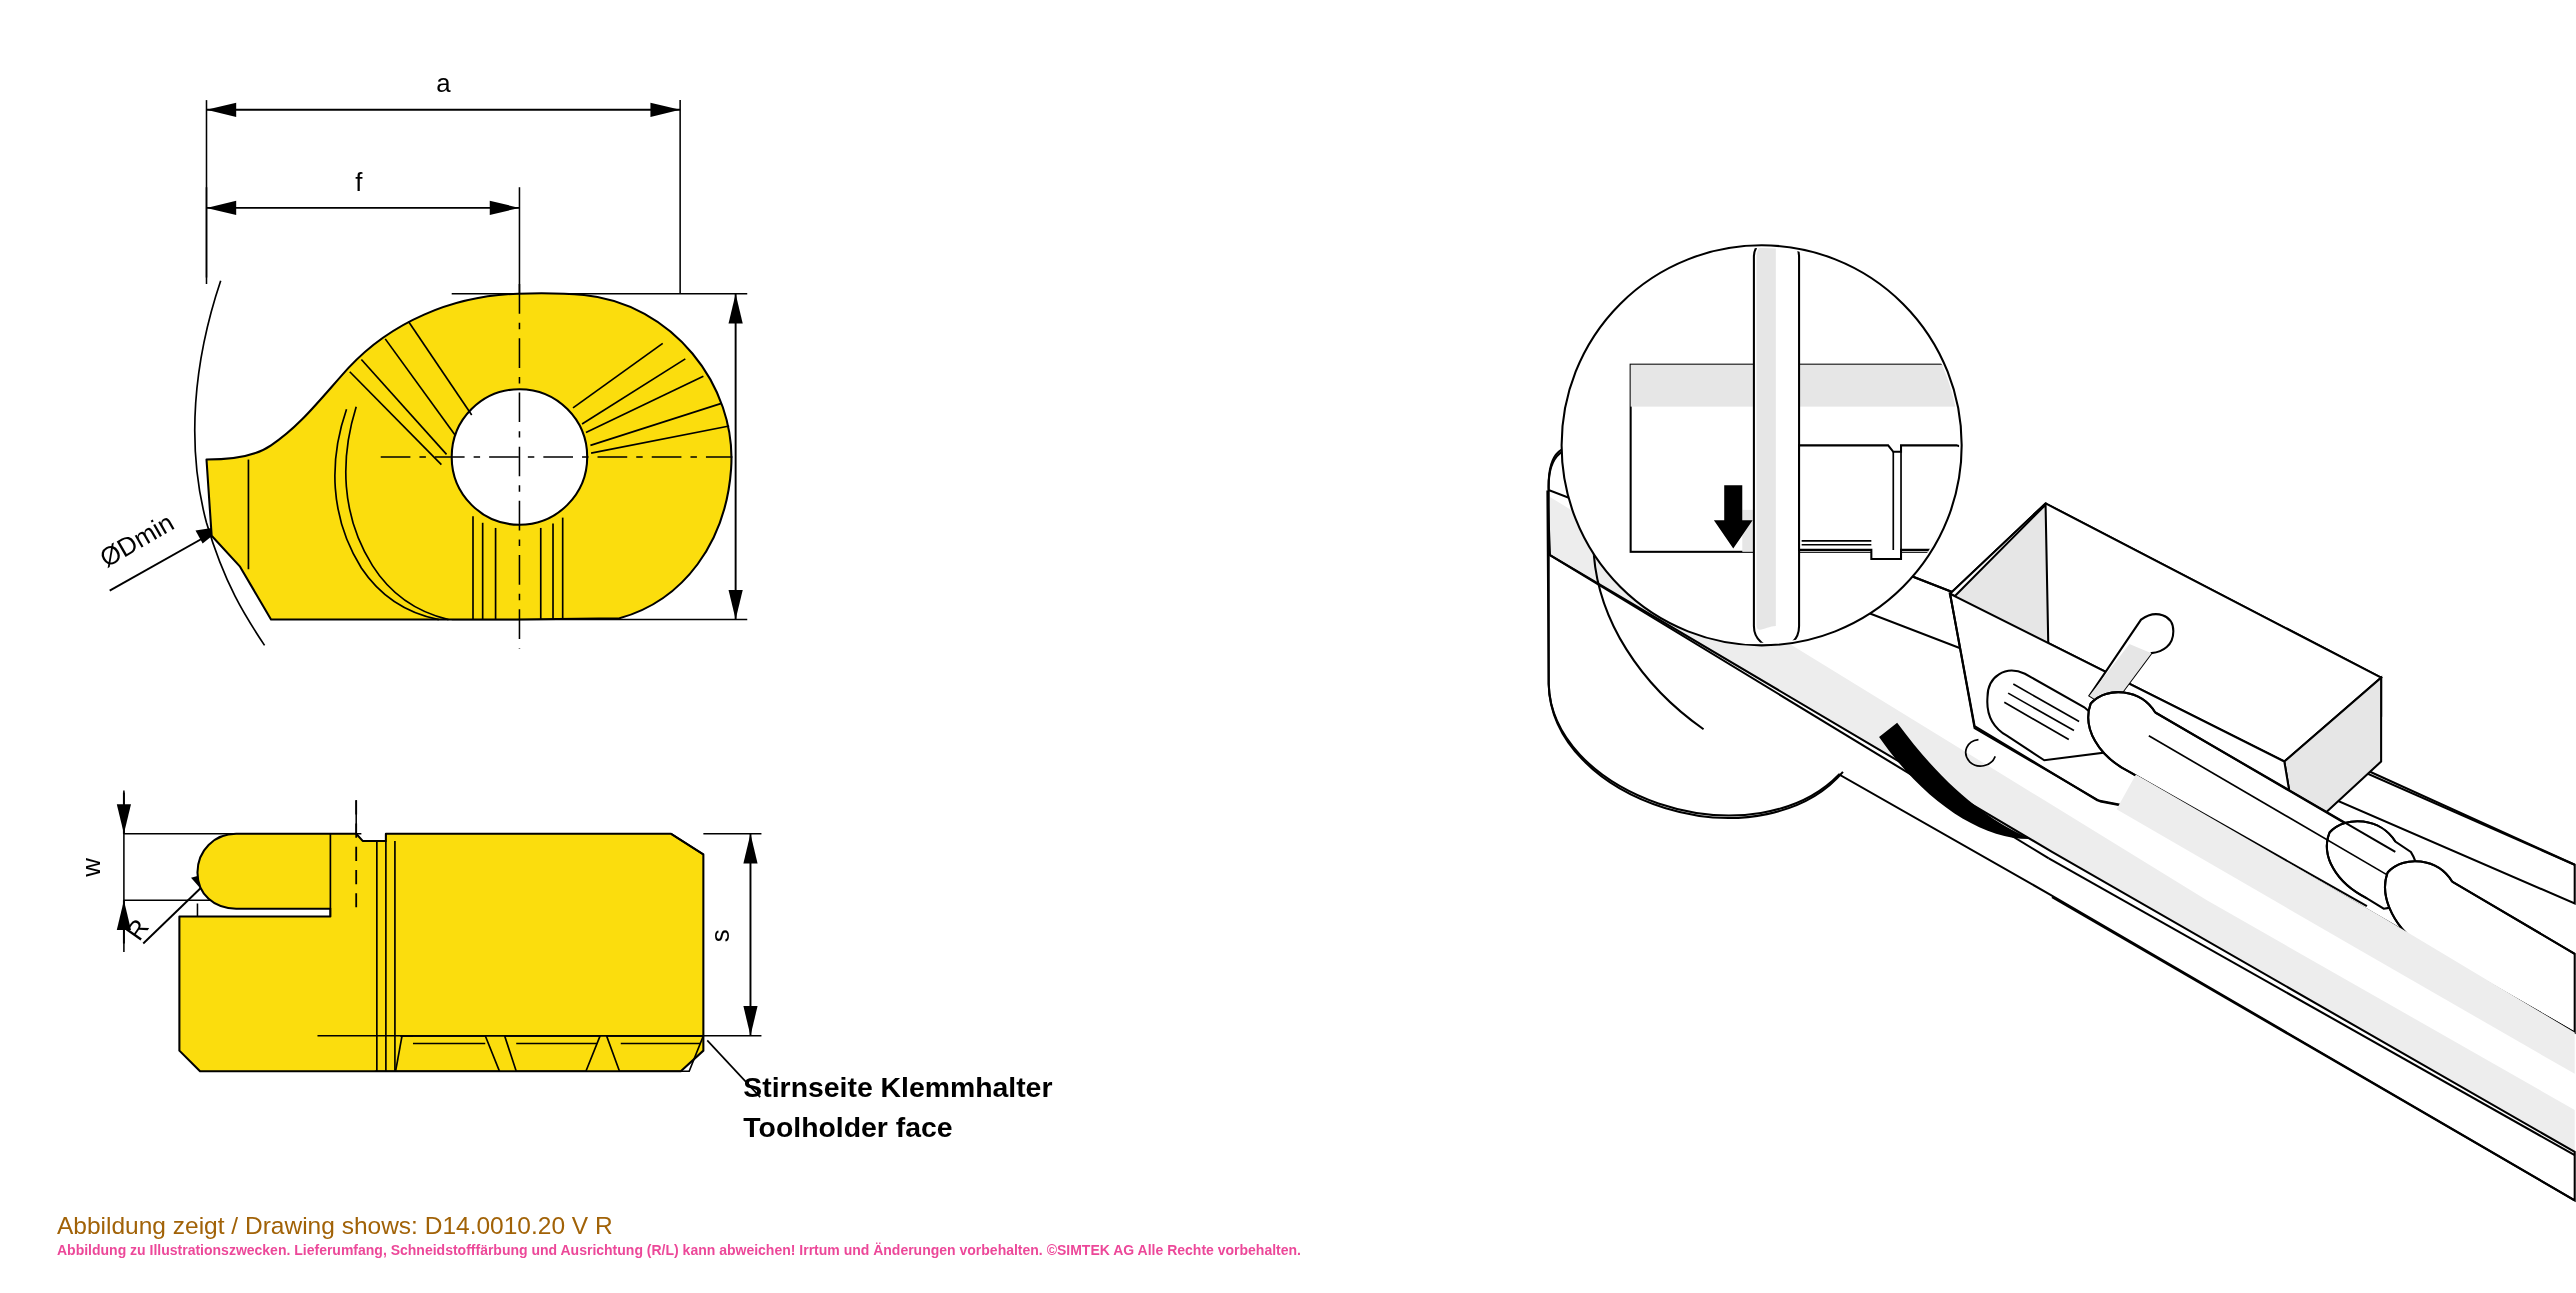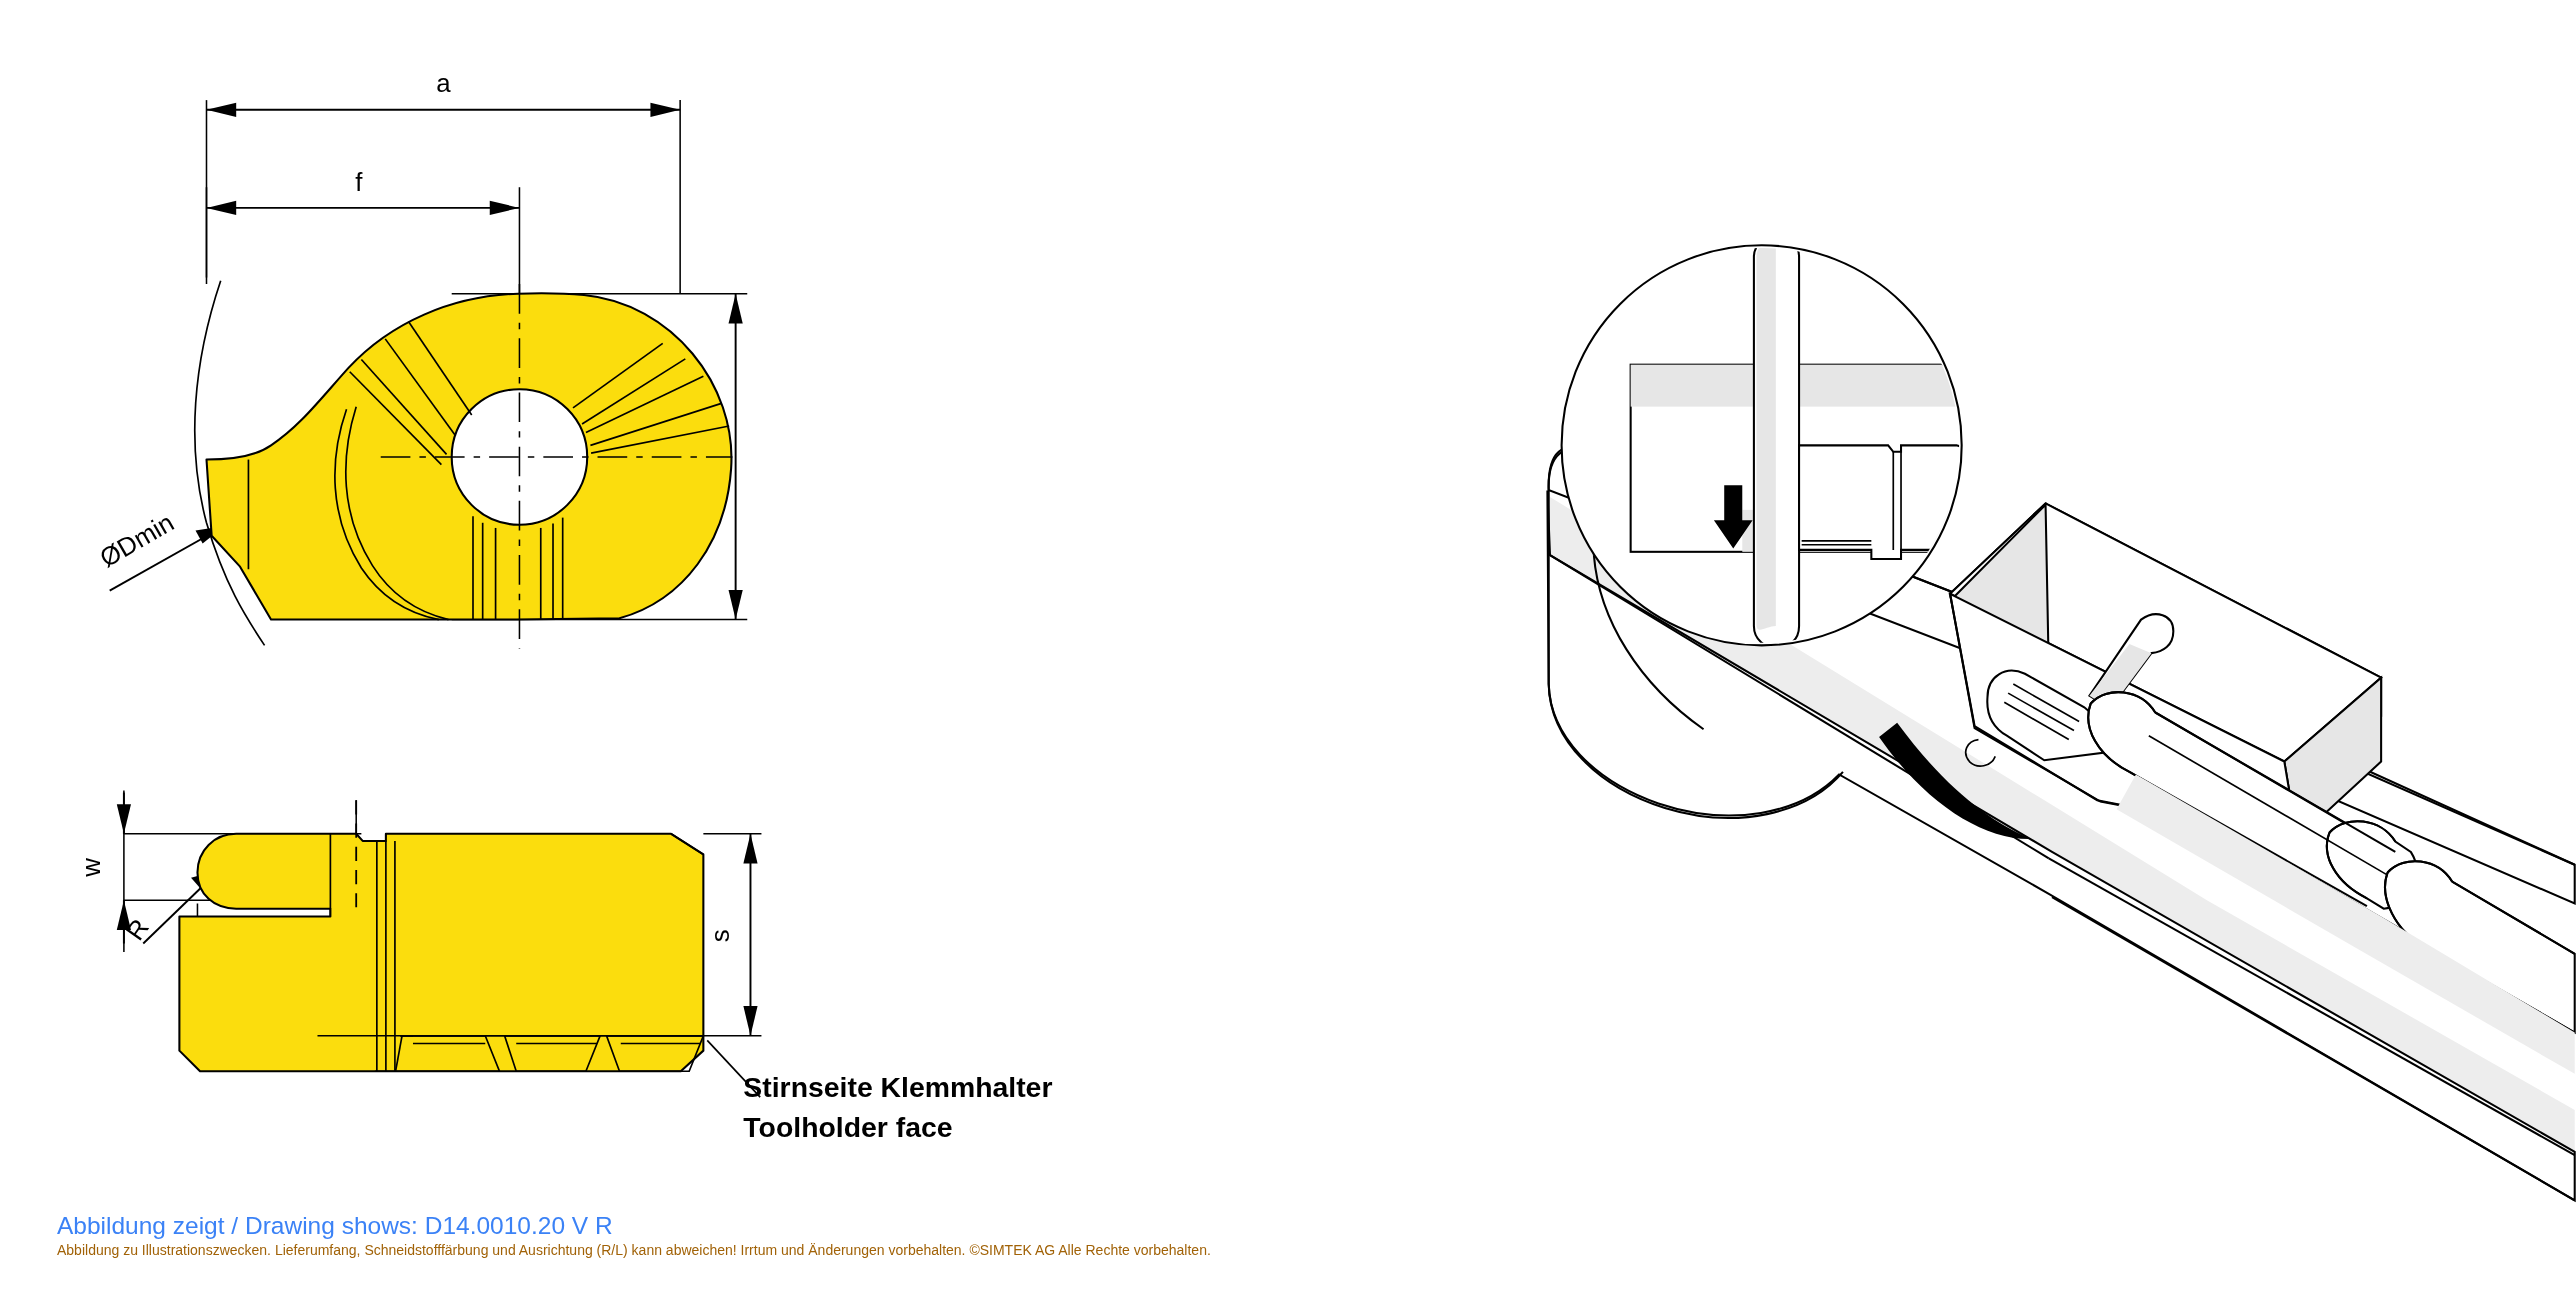--- a/index.html
+++ b/index.html
@@ -60,29 +60,29 @@
   #footer {
     position: absolute;
     left: 57px;
     top: 1212px;
     width: 1936px;
   }
   .foot-main {
     font-family: "Liberation Sans", sans-serif;
     font-size: 24.5px;
     font-weight: 400;
-    color: #3b82f6;
+    color: #a16207;
     line-height: 1.12;
     white-space: nowrap;
   }
   .foot-fine {
     font-family: "Liberation Sans", sans-serif;
     font-size: 14px;
-    font-weight: 400;
-    color: #a16207;
+    font-weight: 700;
+    color: #ec4899;
     line-height: 1.62;
     white-space: nowrap;
   }
 </style>
 </head>
 <body>
 
 <div id="stage">
 
   <svg class="drawing" viewBox="0 0 3992 2005">

